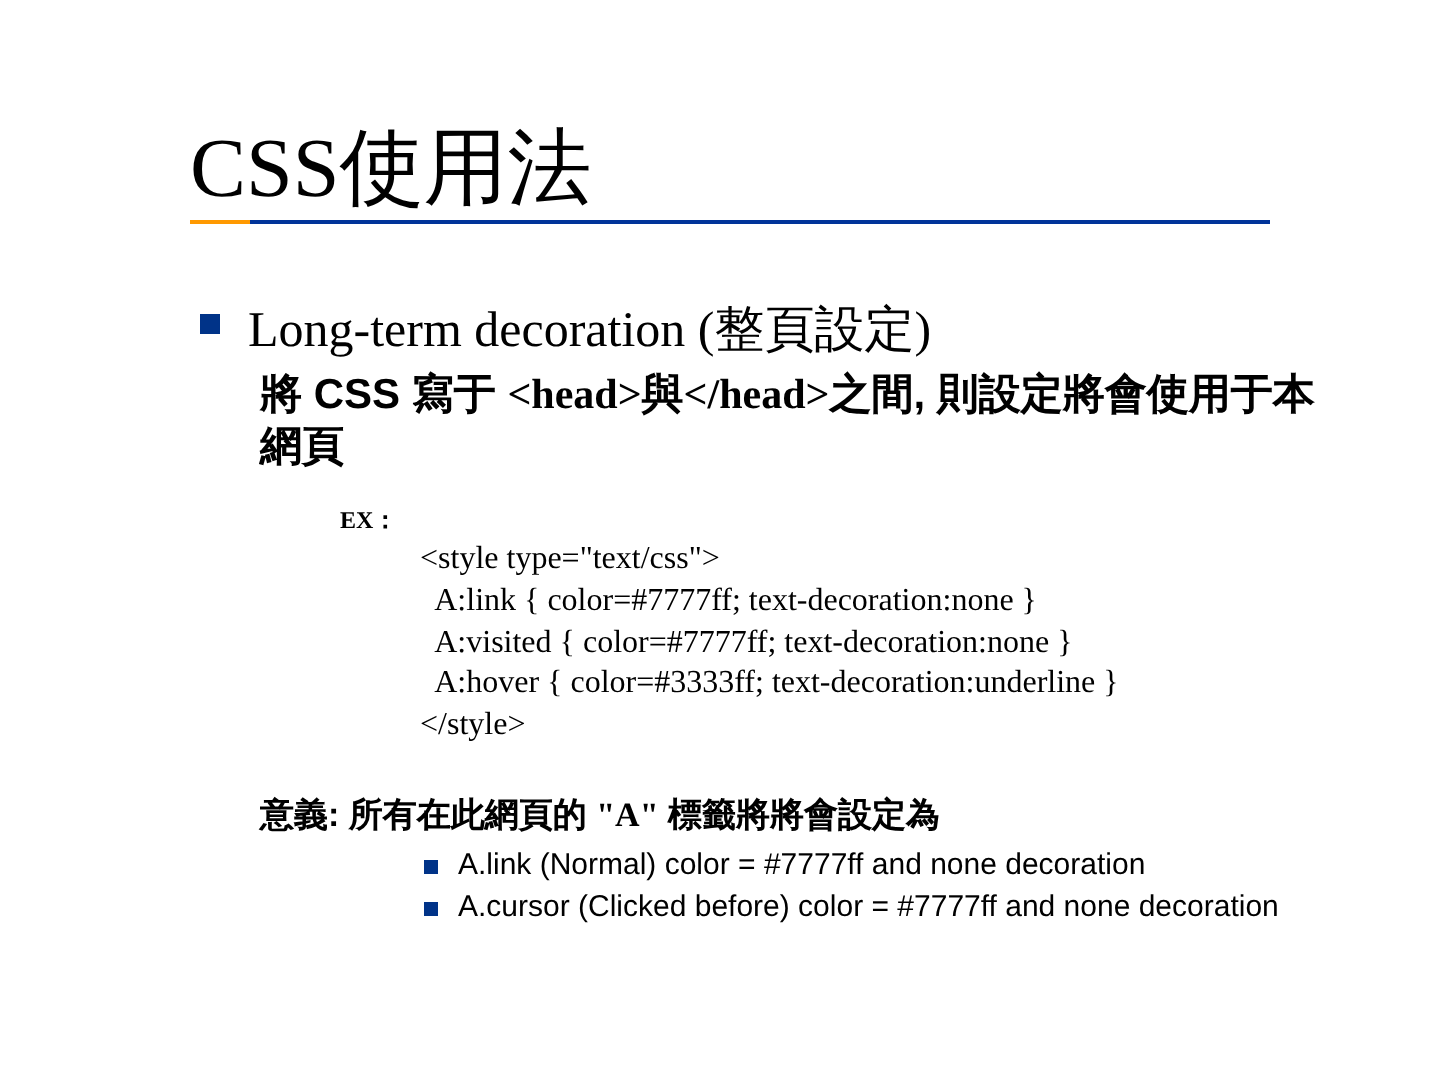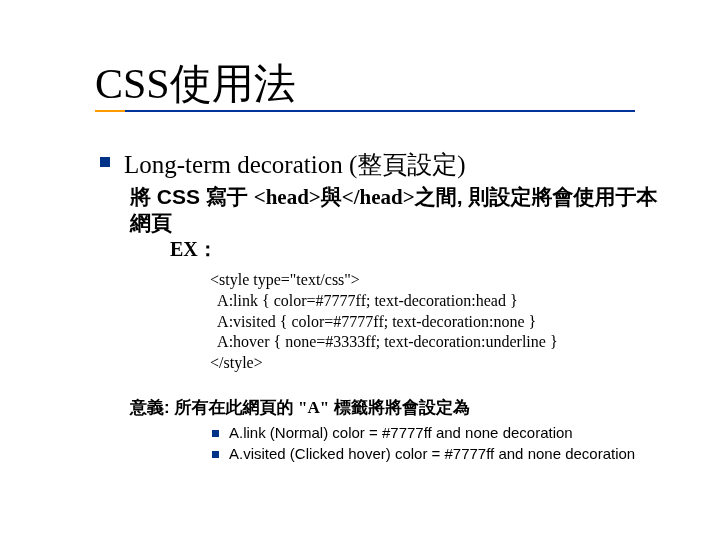--- a/index.html
+++ b/index.html
@@ -13,21 +13,21 @@
   .title-accent { position: absolute; left: 95px; top: 110px; width: 30px; height: 0; border-bottom: 2px solid #ff9900; }
 
   .lvl1 { position: absolute; left: 100px; top: 148px; display: flex; align-items: flex-start; }
   .bullet-sq { width: 10px; height: 10px; background: #003388; flex: 0 0 auto; margin-top: 9px; margin-right: 14px; }
   .lvl1-text { font-family: "Times New Roman", serif; font-size: 25px; }
   .lvl1-text .cjk { font-family: Liberation Mono, monospace; }
 
   .lvl1-desc { position: absolute; left: 130px; top: 184px; width: 540px; font-size: 21px; font-weight: bold; line-height: 1.25; }
   .lvl1-desc .lt { font-family: "Times New Roman", serif; }
 
-  .ex-label { position: absolute; left: 170px; top: 236px; font-family: "Times New Roman", serif; font-size: 20px; font-weight: bold; }
+  .ex-label { position: absolute; left: 170px; top: 252px; font-family: "Times New Roman", serif; font-size: 12px; font-weight: bold; }
   .code { position: absolute; left: 210px; top: 270px; font-family: "Times New Roman", serif; font-size: 16px; line-height: 1.3; white-space: pre; }
 
   .meaning { position: absolute; left: 130px; top: 396px; font-size: 17px; font-weight: bold; }
   .meaning .lt { font-family: "Times New Roman", serif; }
 
   .sublist { position: absolute; left: 212px; top: 424px; width: 460px; }
   .subitem { display: flex; align-items: flex-start; margin-bottom: 2px; }
   .subitem .sb { width: 7px; height: 7px; background: #003388; flex: 0 0 auto; margin-top: 6px; margin-right: 10px; }
   .subitem .txt { font-family: Liberation Sans, sans-serif; font-size: 15px; line-height: 1.25; }
 </style>
@@ -51,33 +51,33 @@
     </div>
   </div>
 
   <div class="lvl1-desc">
     <span>將 CSS 寫于 </span><span class="lt">&lt;head&gt;與&lt;/head&gt;</span><span>之間, 則設定將會使用于本網頁</span>
   </div>
 
   <div class="ex-label">EX：</div>
 
   <div class="code"><span>&lt;style type="text/css"&gt;</span>
-<span>  A:link { color=#7777ff; text-decoration:head }</span>
+<span>  A:link { color=#7777ff; text-decoration:none }</span>
 <span>  A:visited { color=#7777ff; text-decoration:none }</span>
-<span>  A:hover { none=#3333ff; text-decoration:underline }</span>
+<span>  A:hover { color=#3333ff; text-decoration:underline }</span>
 <span>&lt;/style&gt;</span></div>
 
   <div class="meaning">
     <span>意義: 所有在此網頁的 </span><span class="lt">"A"</span><span> 標籤將將會設定為</span>
   </div>
 
   <div class="sublist">
     <div class="subitem">
       <div class="sb"></div>
       <div class="txt">A.link (Normal)  color = #7777ff and none decoration</div>
     </div>
     <div class="subitem">
       <div class="sb"></div>
-      <div class="txt">A.visited (Clicked hover) color = #7777ff and none decoration</div>
+      <div class="txt">A.cursor (Clicked before) color = #7777ff and none decoration</div>
     </div>
   </div>
 
 </div>
 
 </body></html>

